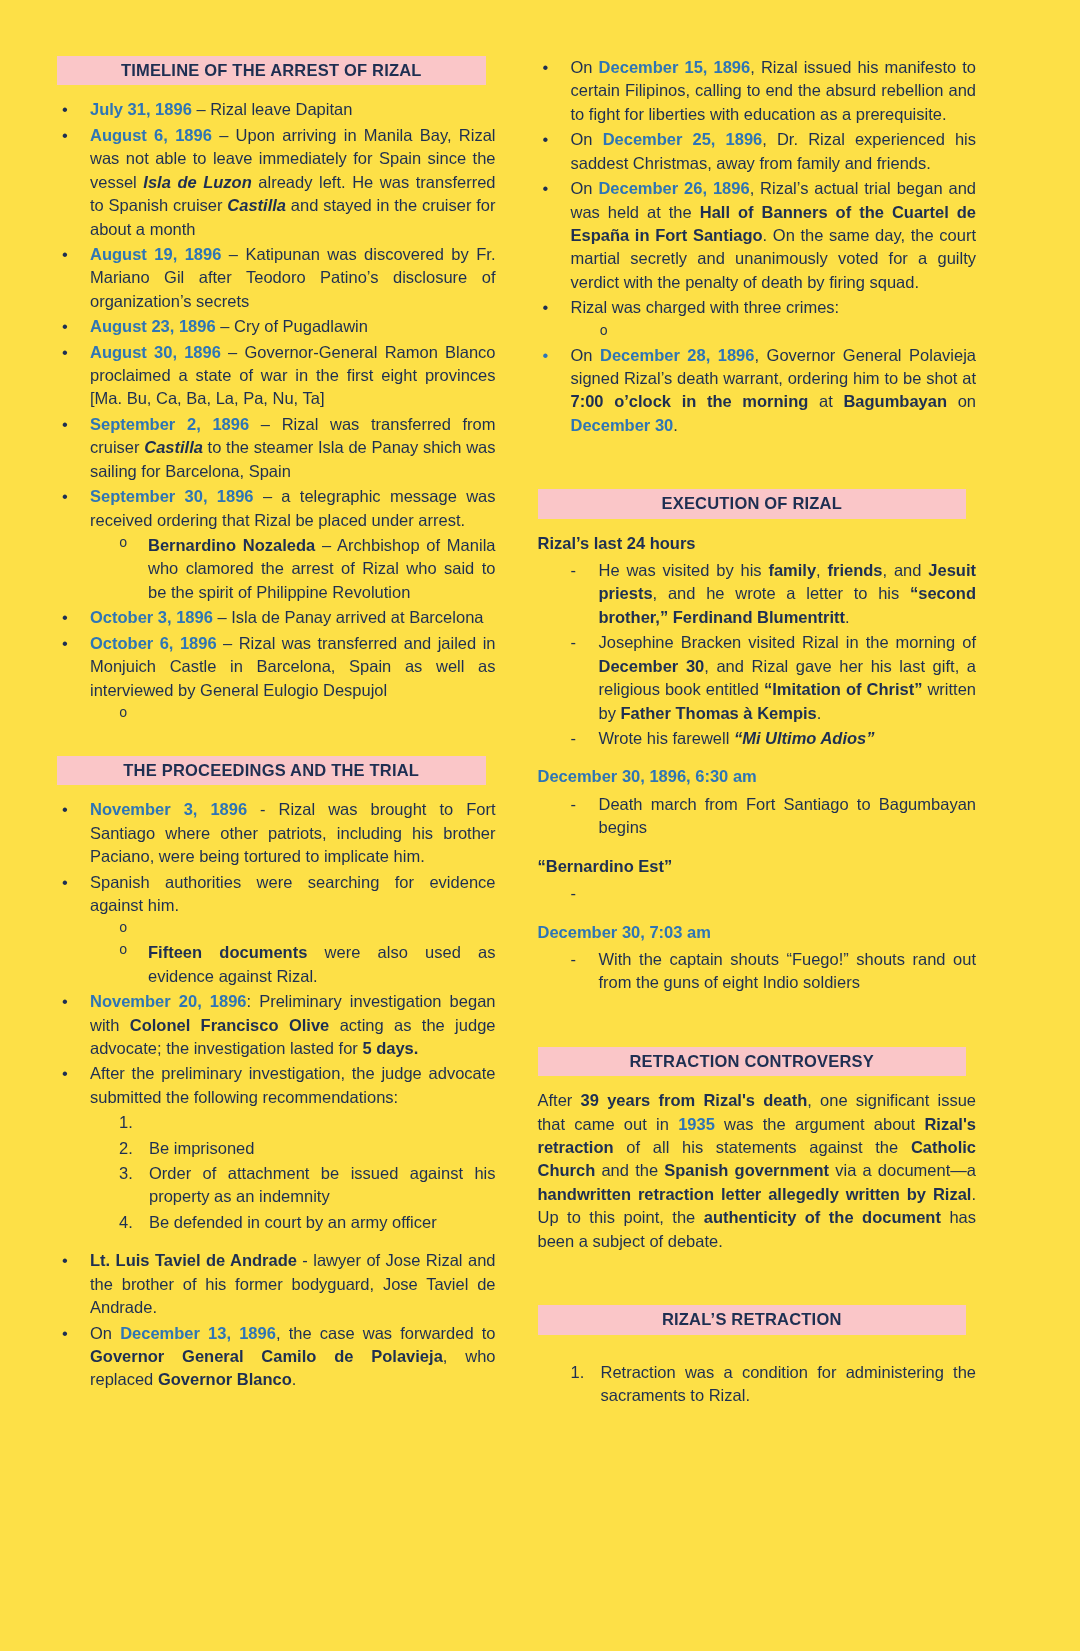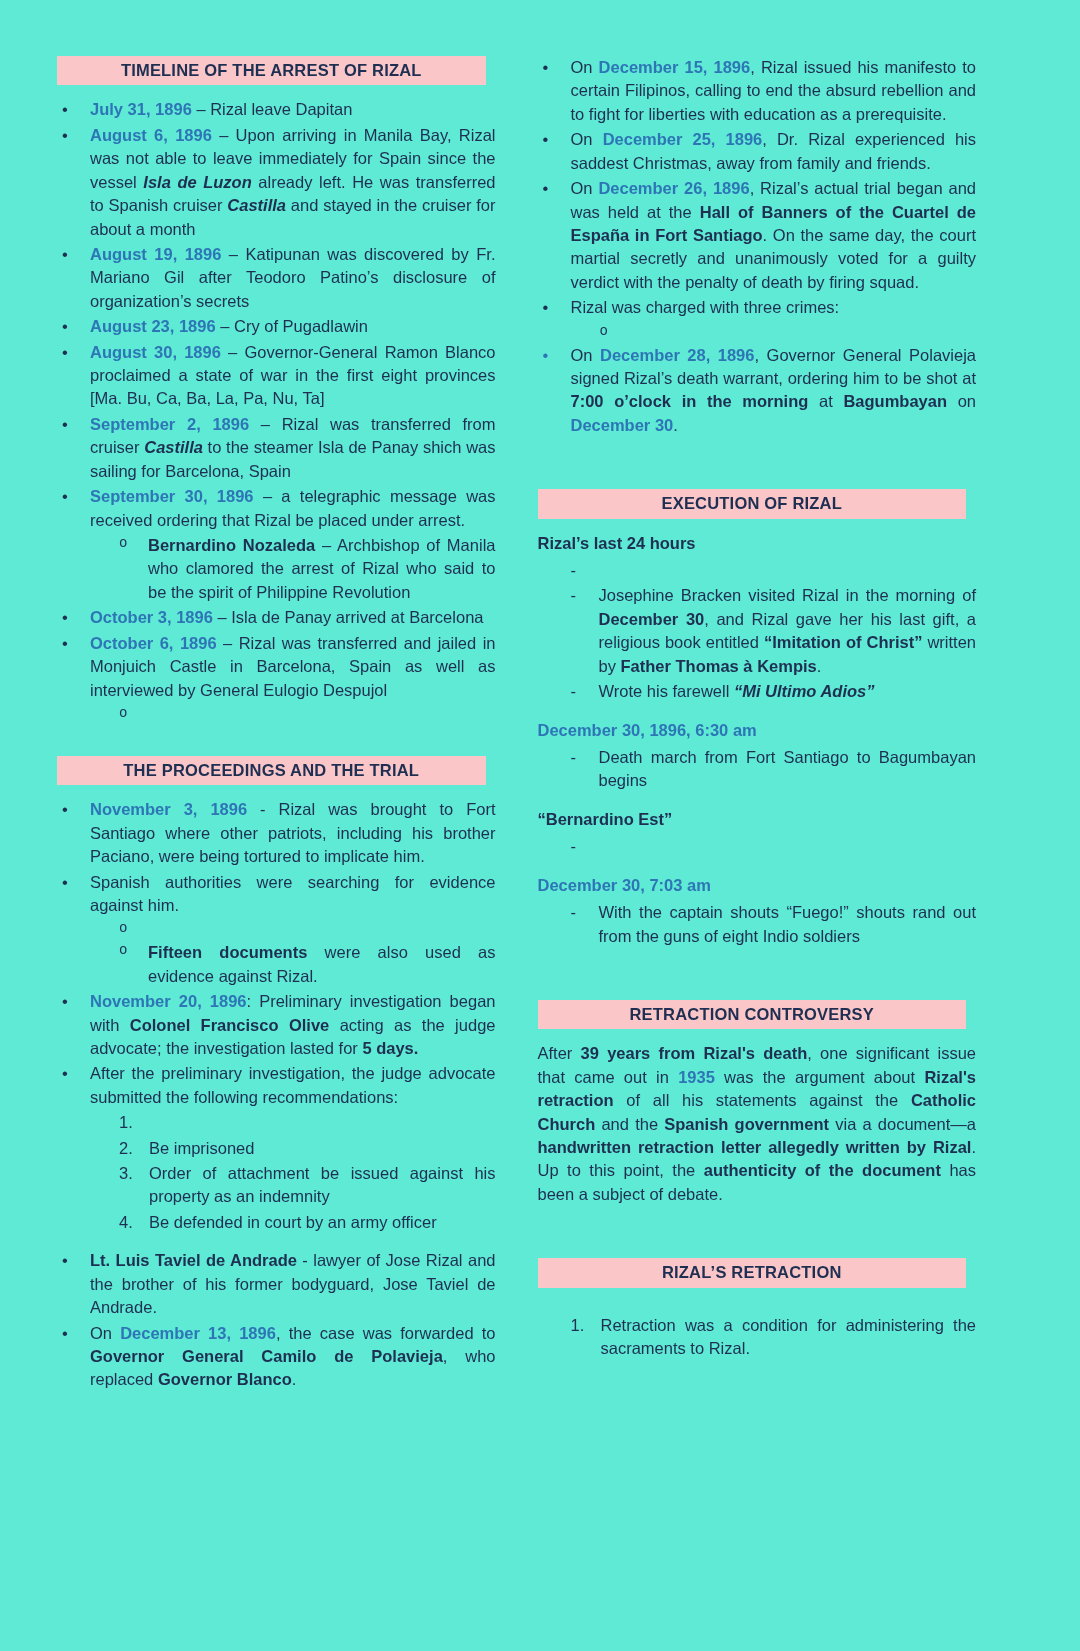--- a/index.html
+++ b/index.html
@@ -8,21 +8,21 @@
     width: 1080px;
     min-height: 1651px;
     margin: 0 auto;
     padding: 56px 104px 30px 57px;
     display: flex;
     gap: 42px;
     font-family: "Liberation Sans", sans-serif;
     font-size: 16.5px;
     line-height: 1.42;
     color: var(--text, #1e2f52);
-    background: #5eead4;
+    background: #fde047;
   }
   .col { flex: 1; min-width: 0; }
   .section-header {
     background: var(--header-bg, #fac6c8);
     color: var(--text, #1e2f52);
     font-weight: 700;
     text-align: center;
     padding: 3px 4px;
     margin: 0 10px 13px 0;
     letter-spacing: 0.2px;
@@ -170,20 +170,21 @@
       </div>
       <div class="blk bullet">
         <span class="mk mk-date">•</span>
         <span class="txt"><span>On </span><span class="rs-date">December 28, 1896</span><span>, Governor General Polavieja signed Rizal’s death warrant, ordering him to be shot at </span><span class="rs-b">7:00 o’clock in the morning</span><span> at </span><span class="rs-b">Bagumbayan</span><span> on </span><span class="rs-date">December 30</span><span>.</span></span>
       </div>
       <div class="sp-lg"></div>
       <div class="section-header">EXECUTION OF RIZAL</div>
       <div class="blk-free line"><span class="rs-b">Rizal’s last 24 hours</span></div>
       <div class="blk dash">
         <span class="mk">-</span>
+        <span class="txt"><span>He was visited by his </span><span class="rs-b">family</span><span>, </span><span class="rs-b">friends</span><span>, and </span><span class="rs-b">Jesuit priests</span><span>, and he wrote a letter to his </span><span class="rs-b">“second brother,” Ferdinand Blumentritt</span><span>.</span></span>
       </div>
       <div class="blk dash">
         <span class="mk">-</span>
         <span class="txt"><span>Josephine Bracken visited Rizal in the morning of </span><span class="rs-b">December 30</span><span>, and Rizal gave her his last gift, a religious book entitled </span><span class="rs-b">“Imitation of Christ”</span><span> written by </span><span class="rs-b">Father Thomas à Kempis</span><span>.</span></span>
       </div>
       <div class="blk dash">
         <span class="mk">-</span>
         <span class="txt"><span>Wrote his farewell </span><span class="rs-bi">“Mi Ultimo Adios”</span></span>
       </div>
       <div class="sp-sm"></div>

